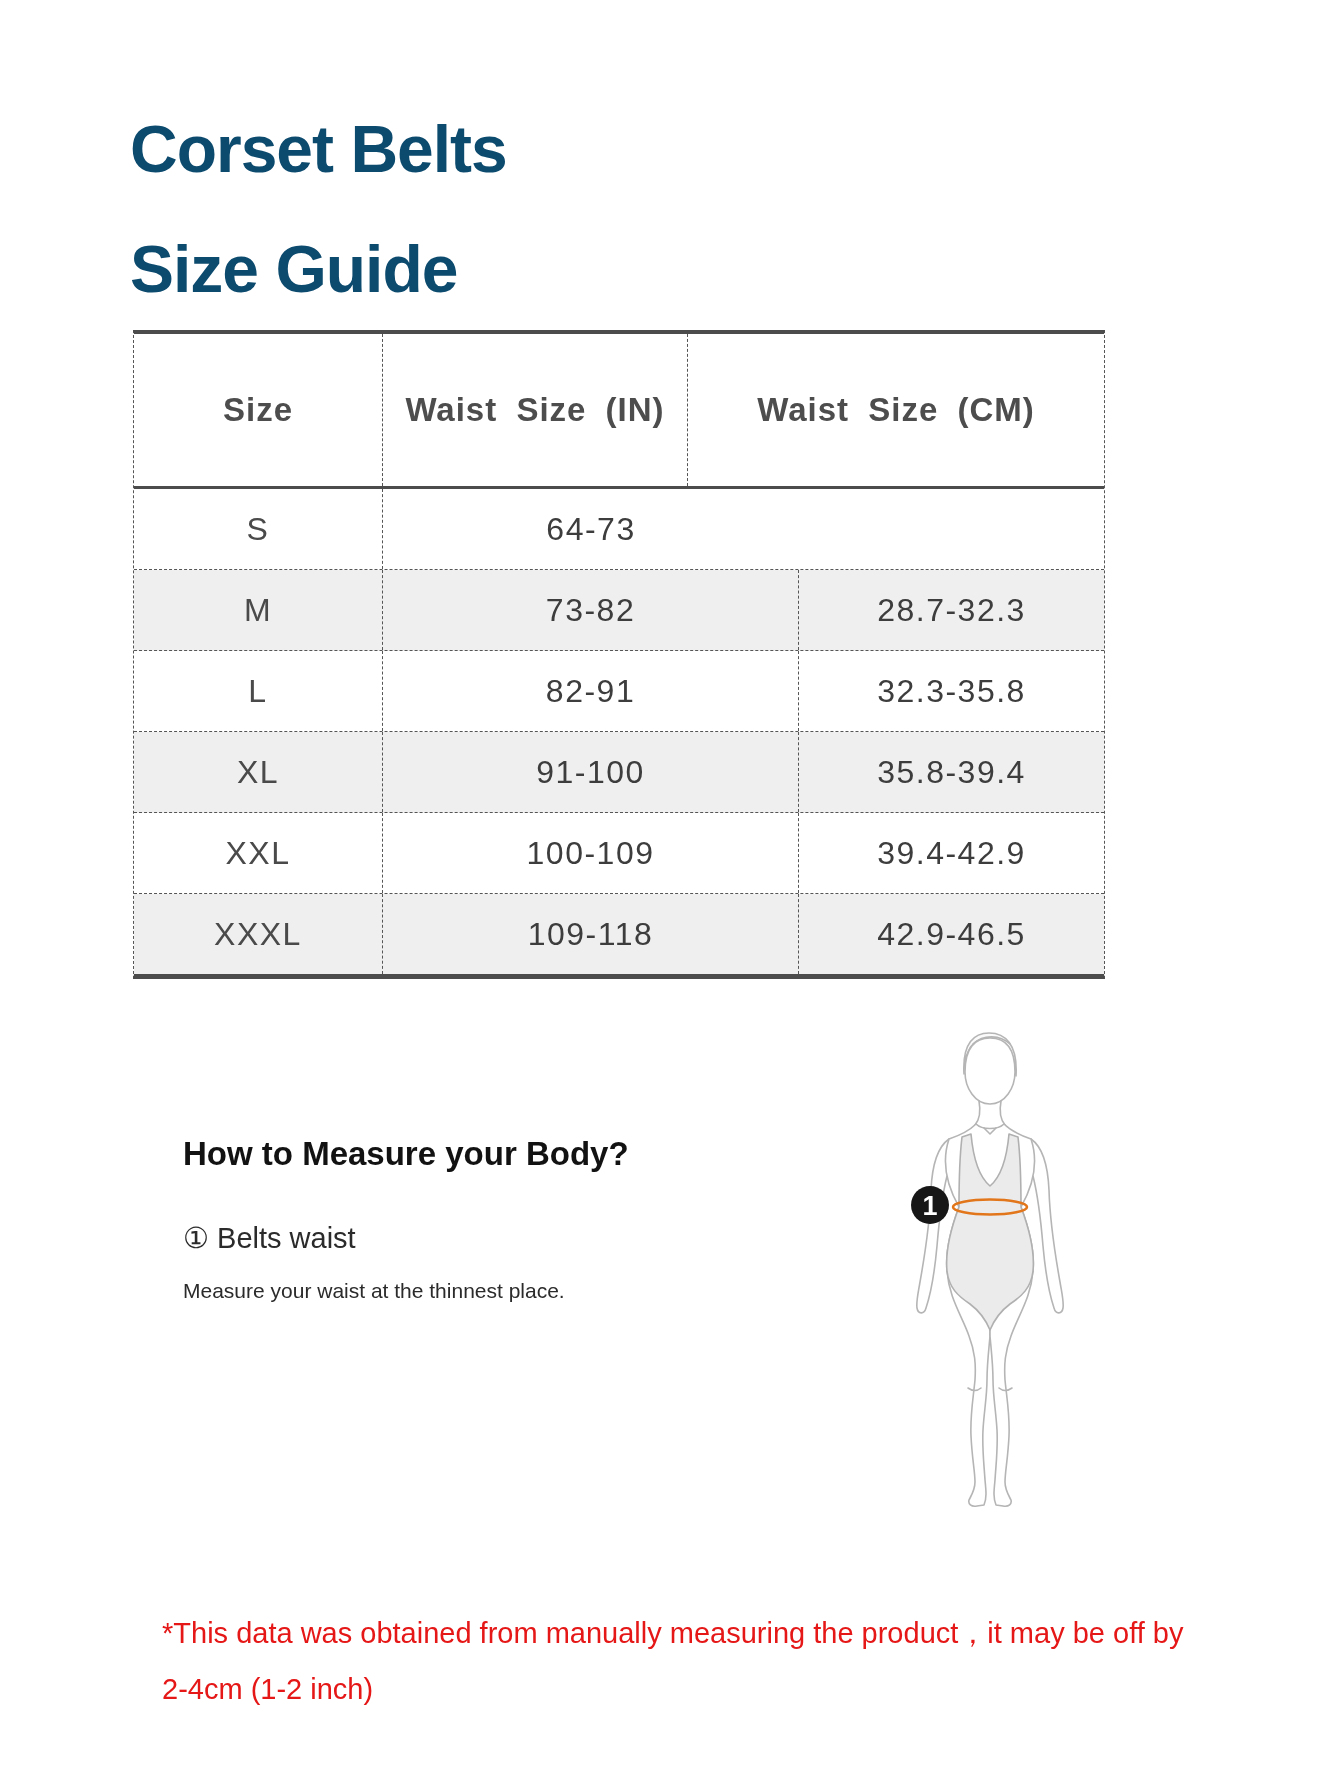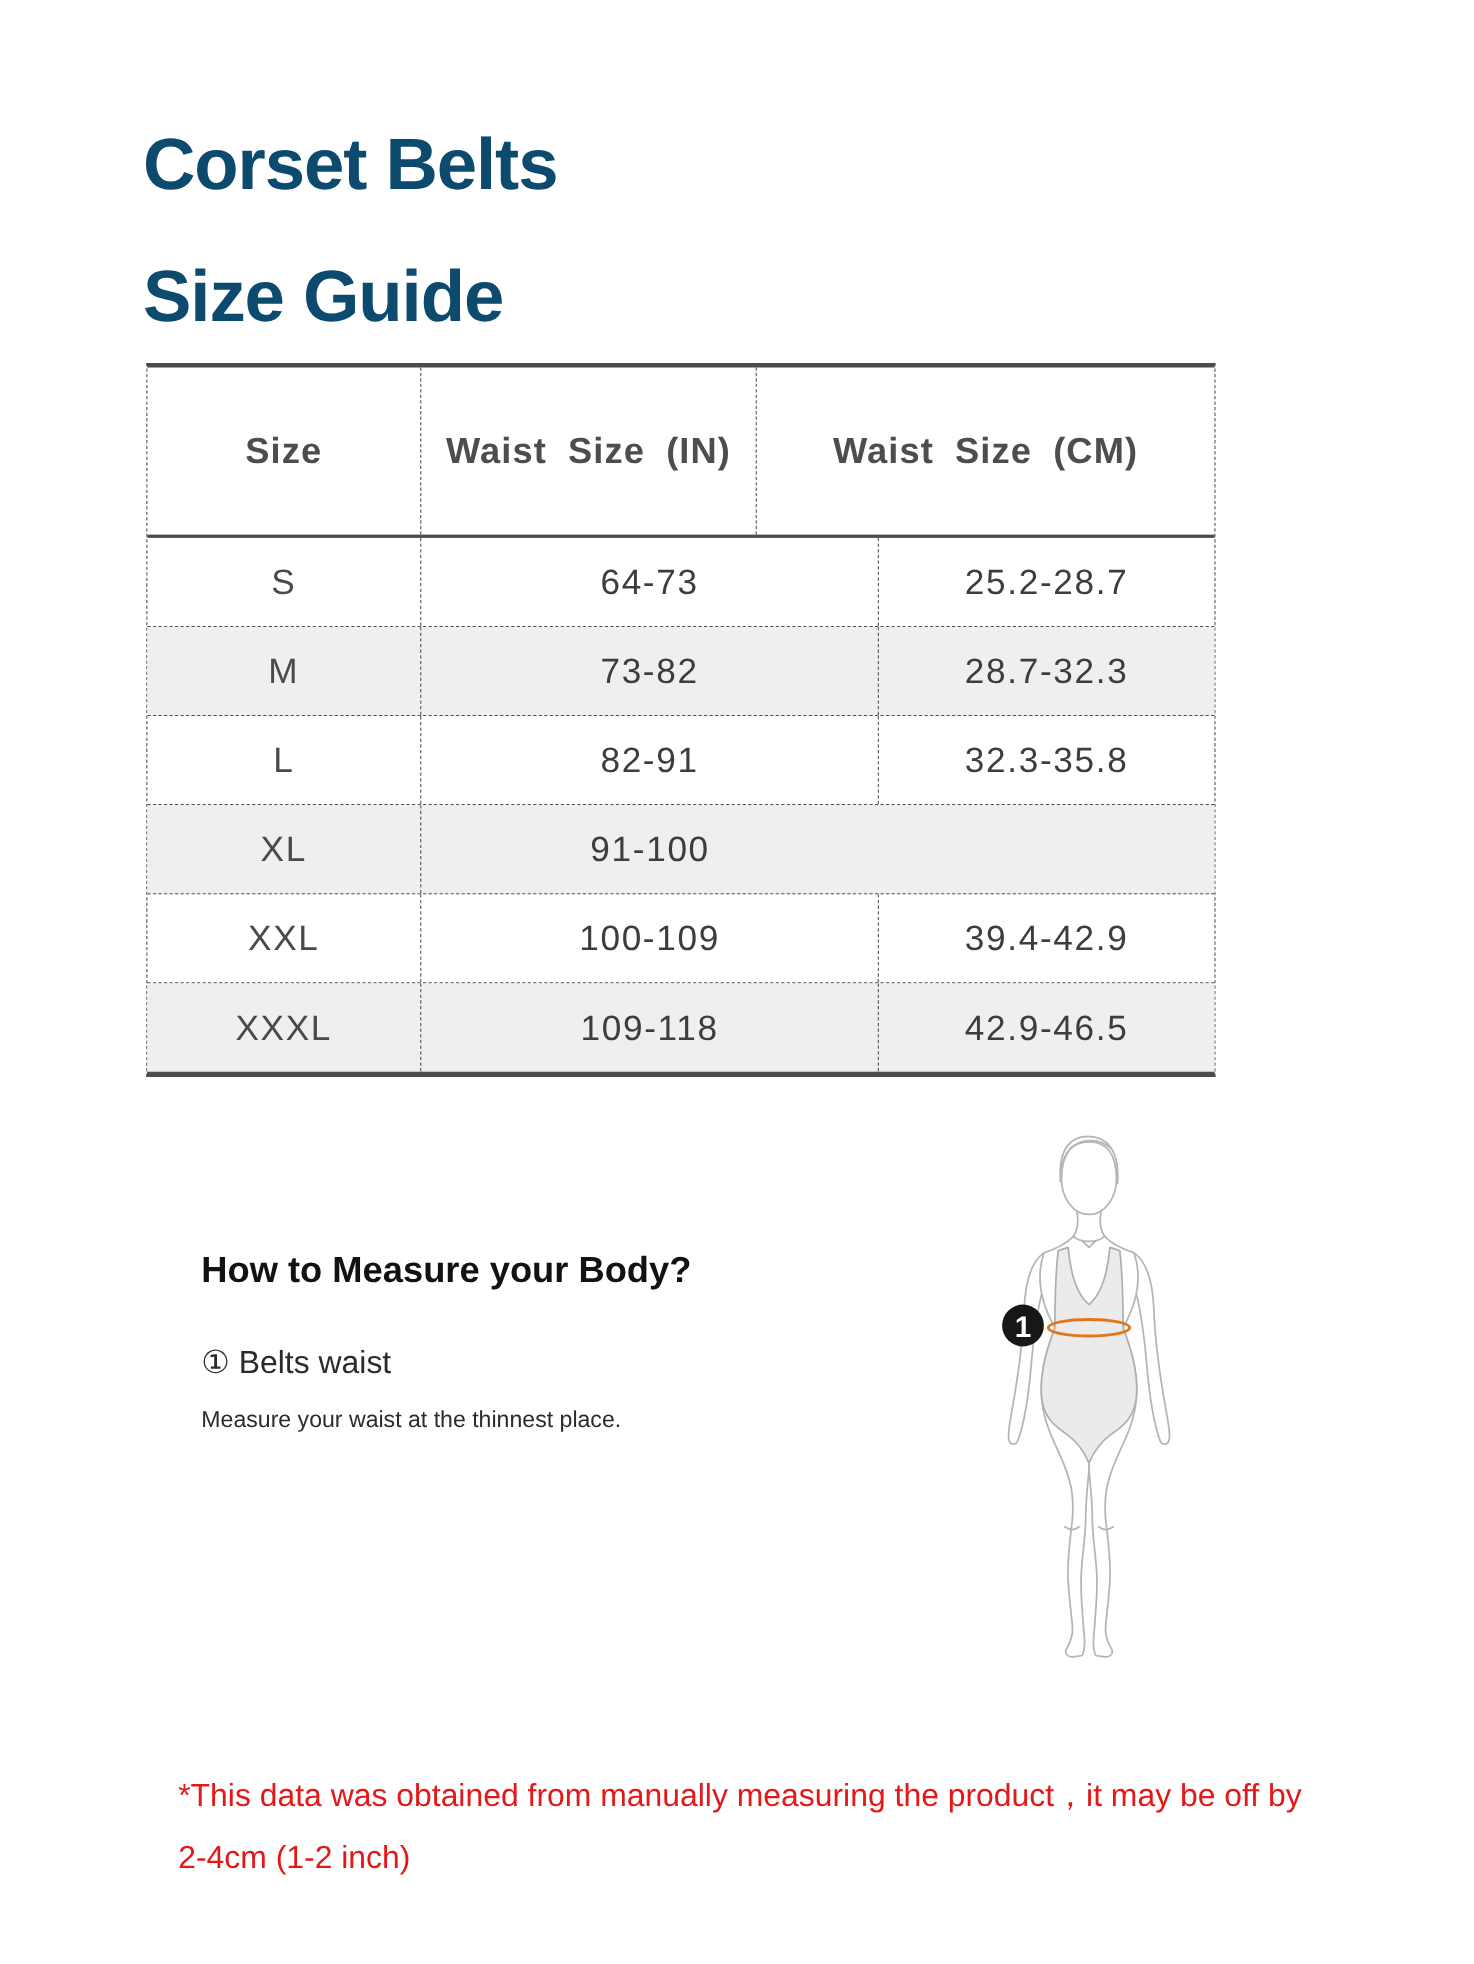--- a/index.html
+++ b/index.html
@@ -60,35 +60,35 @@
   <section class="abs sizing-table">
     <div class="trow thead">
       <div class="tcell col-1">Size</div>
       <div class="tcell col-3">Waist Size (IN)</div>
       <div class="tcell col-2">Waist Size (CM)</div>
     </div>
 
     <div class="trow tbody">
       <div class="tcell col-1 size-cell">S</div>
       <div class="tcell col-2">64-73</div>
-      <div class="tcell col-3">25.2-28.7</div>
     </div>
     <div class="trow tbody alt">
       <div class="tcell col-1 size-cell">M</div>
       <div class="tcell col-2">73-82</div>
       <div class="tcell col-3">28.7-32.3</div>
     </div>
     <div class="trow tbody">
       <div class="tcell col-1 size-cell">L</div>
       <div class="tcell col-2">82-91</div>
       <div class="tcell col-3">32.3-35.8</div>
     </div>
     <div class="trow tbody alt">
       <div class="tcell col-1 size-cell">XL</div>
       <div class="tcell col-2">91-100</div>
+      <div class="tcell col-3">35.8-39.4</div>
     </div>
     <div class="trow tbody">
       <div class="tcell col-1 size-cell">XXL</div>
       <div class="tcell col-2">100-109</div>
       <div class="tcell col-3">39.4-42.9</div>
     </div>
     <div class="trow tbody alt">
       <div class="tcell col-1 size-cell">XXXL</div>
       <div class="tcell col-2">109-118</div>
       <div class="tcell col-3">42.9-46.5</div>

